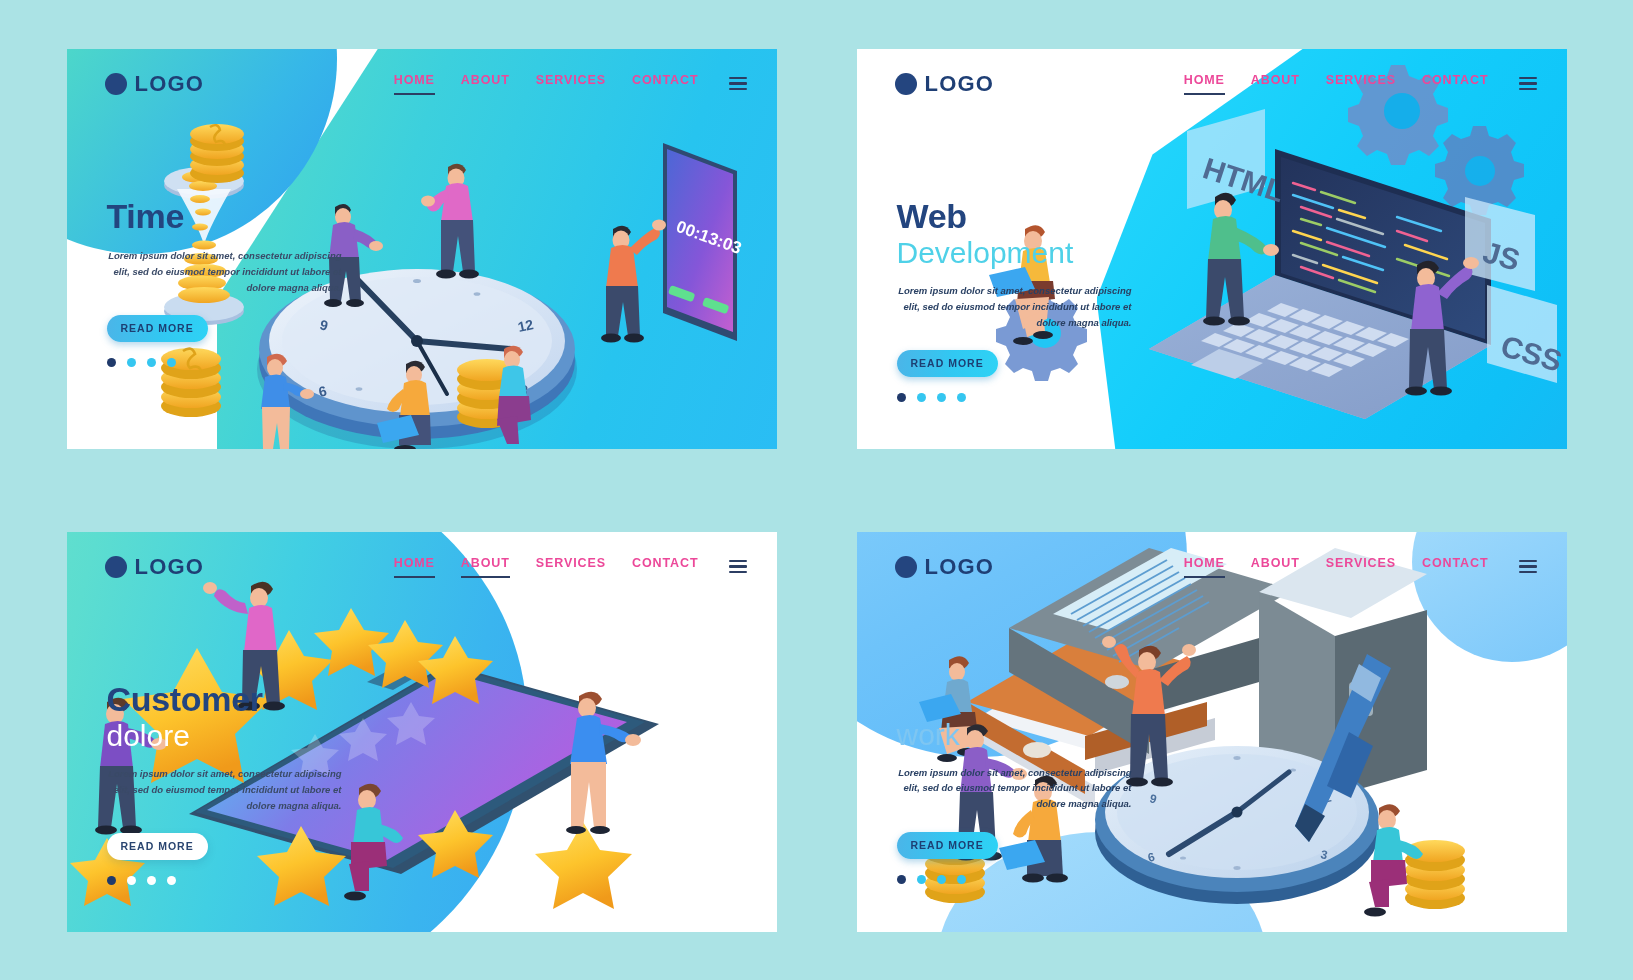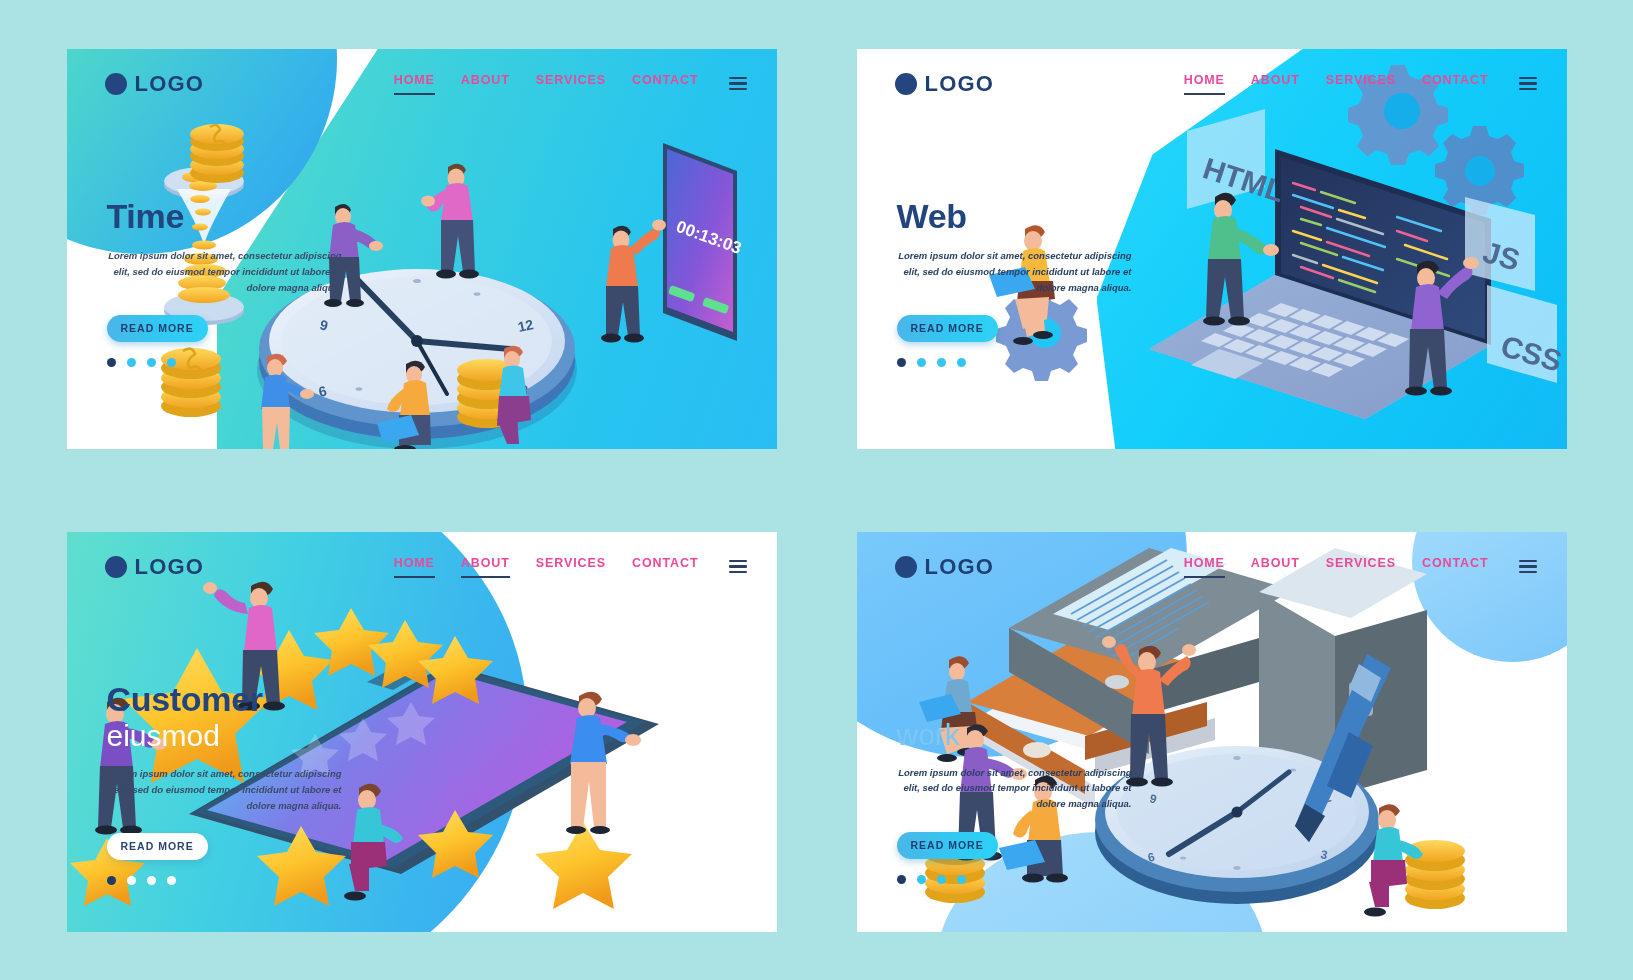--- a/index.html
+++ b/index.html
@@ -506,20 +506,21 @@
         <span class="burger">
             <span></span>
             <span></span>
             <span></span>
           </span>
       </nav>
     </header>
 
     <div class="copy">
       <div class="t1">Web</div>
+      <div class="t2 cyan">Development</div>
       <p class="lorem onwhite">Lorem ipsum dolor sit amet, consectetur adipiscing elit, sed do eiusmod tempor incididunt ut labore et dolore magna aliqua.</p>
       <a class="btn blue">READ MORE</a>
       <div class="dots">
         <span class="dot dark"></span>
         <span class="dot lite"></span>
         <span class="dot lite"></span>
         <span class="dot lite"></span>
       </div>
     </div>
   </section>
@@ -623,21 +624,21 @@
         <span class="burger">
             <span></span>
             <span></span>
             <span></span>
           </span>
       </nav>
     </header>
 
     <div class="copy">
       <div class="t1">Customer</div>
-      <div class="t2 white">eiusmod</div>
+      <div class="t2 white">dolore</div>
       <p class="lorem">Lorem ipsum dolor sit amet, consectetur adipiscing elit, sed do eiusmod tempor incididunt ut labore et dolore magna aliqua.</p>
       <a class="btn white">READ MORE</a>
       <div class="dots">
         <span class="dot dark"></span>
         <span class="dot white"></span>
         <span class="dot white"></span>
         <span class="dot white"></span>
       </div>
     </div>
   </section>

